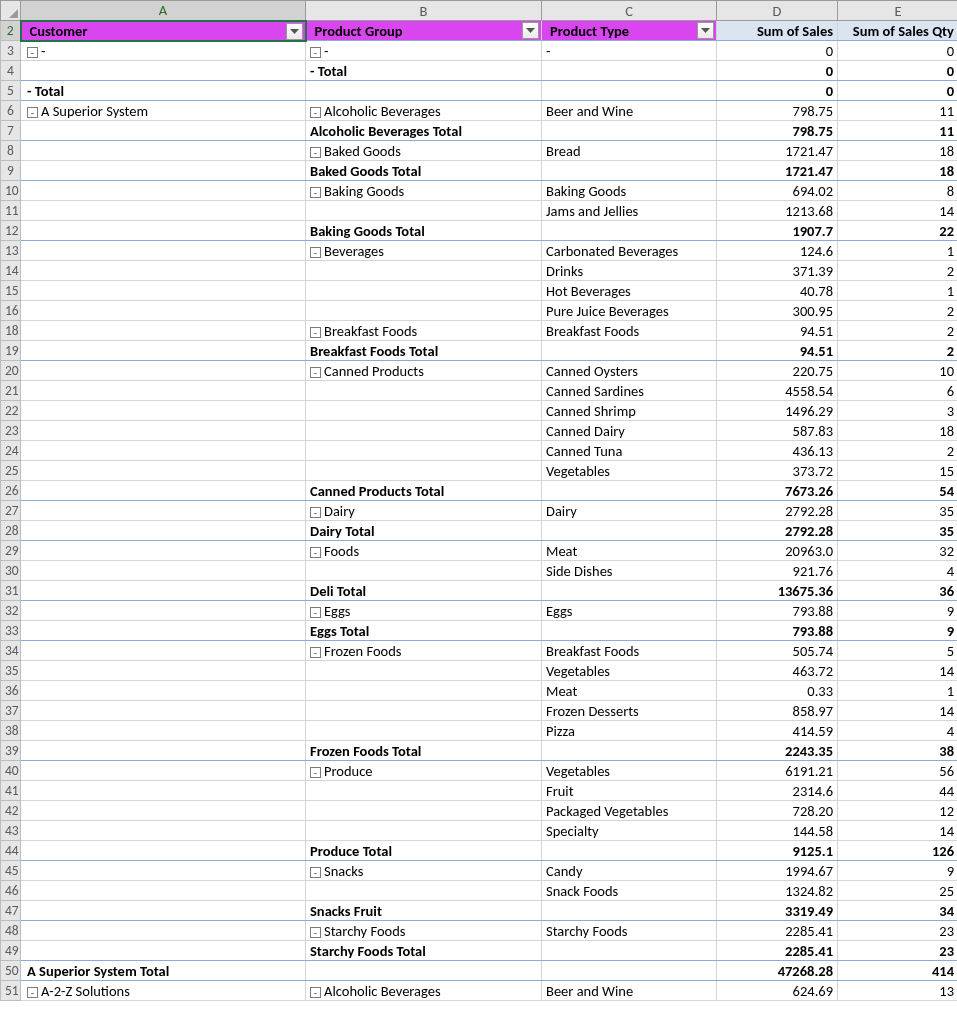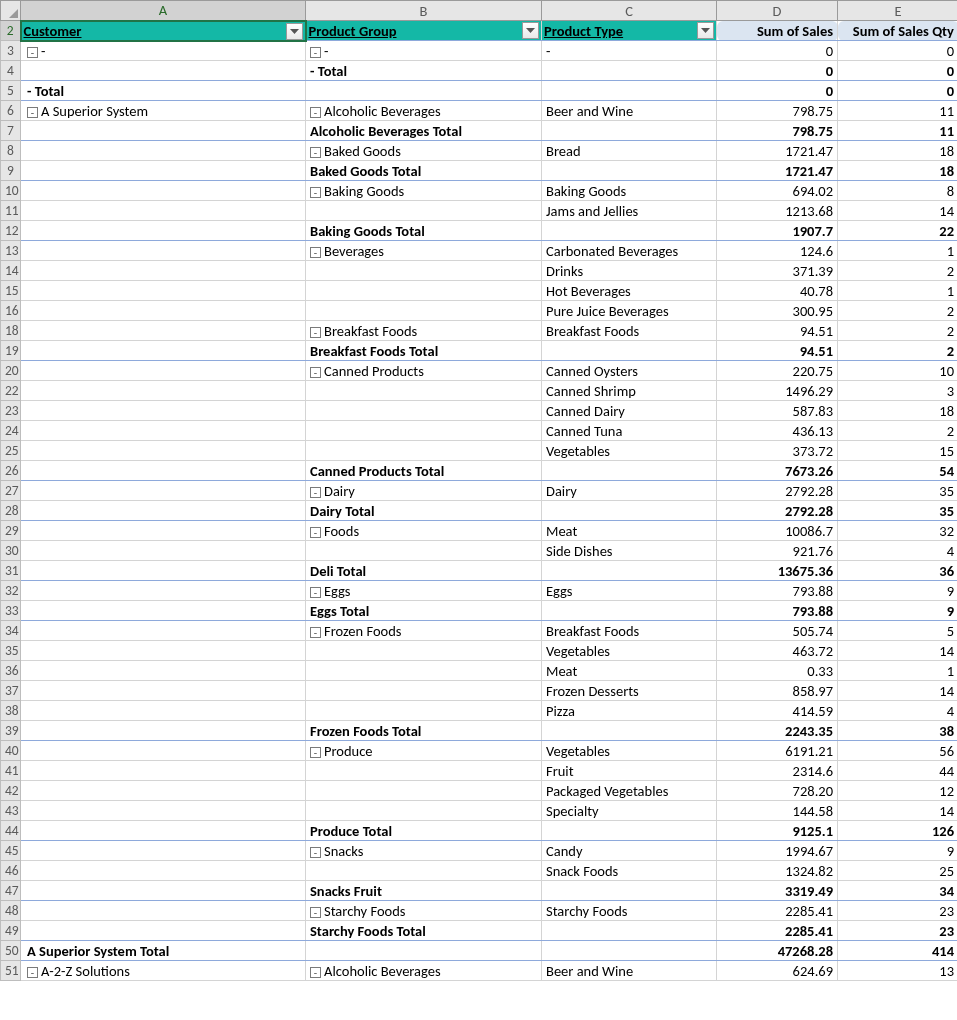--- a/index.html
+++ b/index.html
@@ -54,38 +54,36 @@
     font-size: 13.5px;
     border: 1px solid #bdbdbd;
   }
   td.rowhdr.sel {
     background: #d2d2d2;
     color: #2a6b2a;
     border-right: 2px solid #217346;
   }
   
   tr.pivothdr td.field {
-    background: #14b8a6;
+    background: #d946ef;
     border-top: 1px solid #8ea9db;
     border-bottom: 1px solid #8ea9db;
     font-weight: bold;
     position: relative;
-    padding-left: 2px;
-    text-decoration: underline;
+    padding-left: 8px;
   }
   tr.pivothdr td.field.sel {
     border: 2px solid #217346;
   }
   tr.pivothdr td.val {
     background: #dbe5f1;
     border-top: 1px solid #8ea9db;
     border-bottom: 1px solid #8ea9db;
     font-weight: bold;
     text-align: right;
-    border-radius: 6px;
   }
   .filter-btn {
     position: absolute;
     right: 2px;
     top: 1px;
     width: 17px; height: 17px;
     border: 1px solid #999;
     background: linear-gradient(#fff,#e9e9e9);
     display: flex;
     align-items: center;
@@ -297,20 +295,28 @@
       </tr>
       <tr>
         <td class="rowhdr">20</td>
         <td class="txt datacell indent1"></td>
         <td class="txt datacell indent-group"><span class="collapse-box">-</span><span>Canned Products</span></td>
         <td class="txt datacell">Canned Oysters</td>
         <td class="num datacell">220.75</td>
         <td class="num datacell">10</td>
       </tr>
       <tr>
+        <td class="rowhdr">21</td>
+        <td class="txt datacell indent1"></td>
+        <td class="txt datacell indent-group"></td>
+        <td class="txt datacell">Canned Sardines</td>
+        <td class="num datacell">4558.54</td>
+        <td class="num datacell">6</td>
+      </tr>
+      <tr>
         <td class="rowhdr">22</td>
         <td class="txt datacell indent1"></td>
         <td class="txt datacell indent-group"></td>
         <td class="txt datacell">Canned Shrimp</td>
         <td class="num datacell">1496.29</td>
         <td class="num datacell">3</td>
       </tr>
       <tr>
         <td class="rowhdr">23</td>
         <td class="txt datacell indent1"></td>
@@ -357,21 +363,21 @@
         <td class="txt datacell indent-group bold"><span>Dairy Total</span></td>
         <td class="txt datacell bold"></td>
         <td class="num datacell bold">2792.28</td>
         <td class="num datacell bold">35</td>
       </tr>
       <tr>
         <td class="rowhdr">29</td>
         <td class="txt datacell indent1"></td>
         <td class="txt datacell indent-group"><span class="collapse-box">-</span><span>Foods</span></td>
         <td class="txt datacell">Meat</td>
-        <td class="num datacell">10086.7</td>
+        <td class="num datacell">20963.0</td>
         <td class="num datacell">32</td>
       </tr>
       <tr>
         <td class="rowhdr">30</td>
         <td class="txt datacell indent1"></td>
         <td class="txt datacell indent-group"></td>
         <td class="txt datacell">Side Dishes</td>
         <td class="num datacell">921.76</td>
         <td class="num datacell">4</td>
       </tr>

